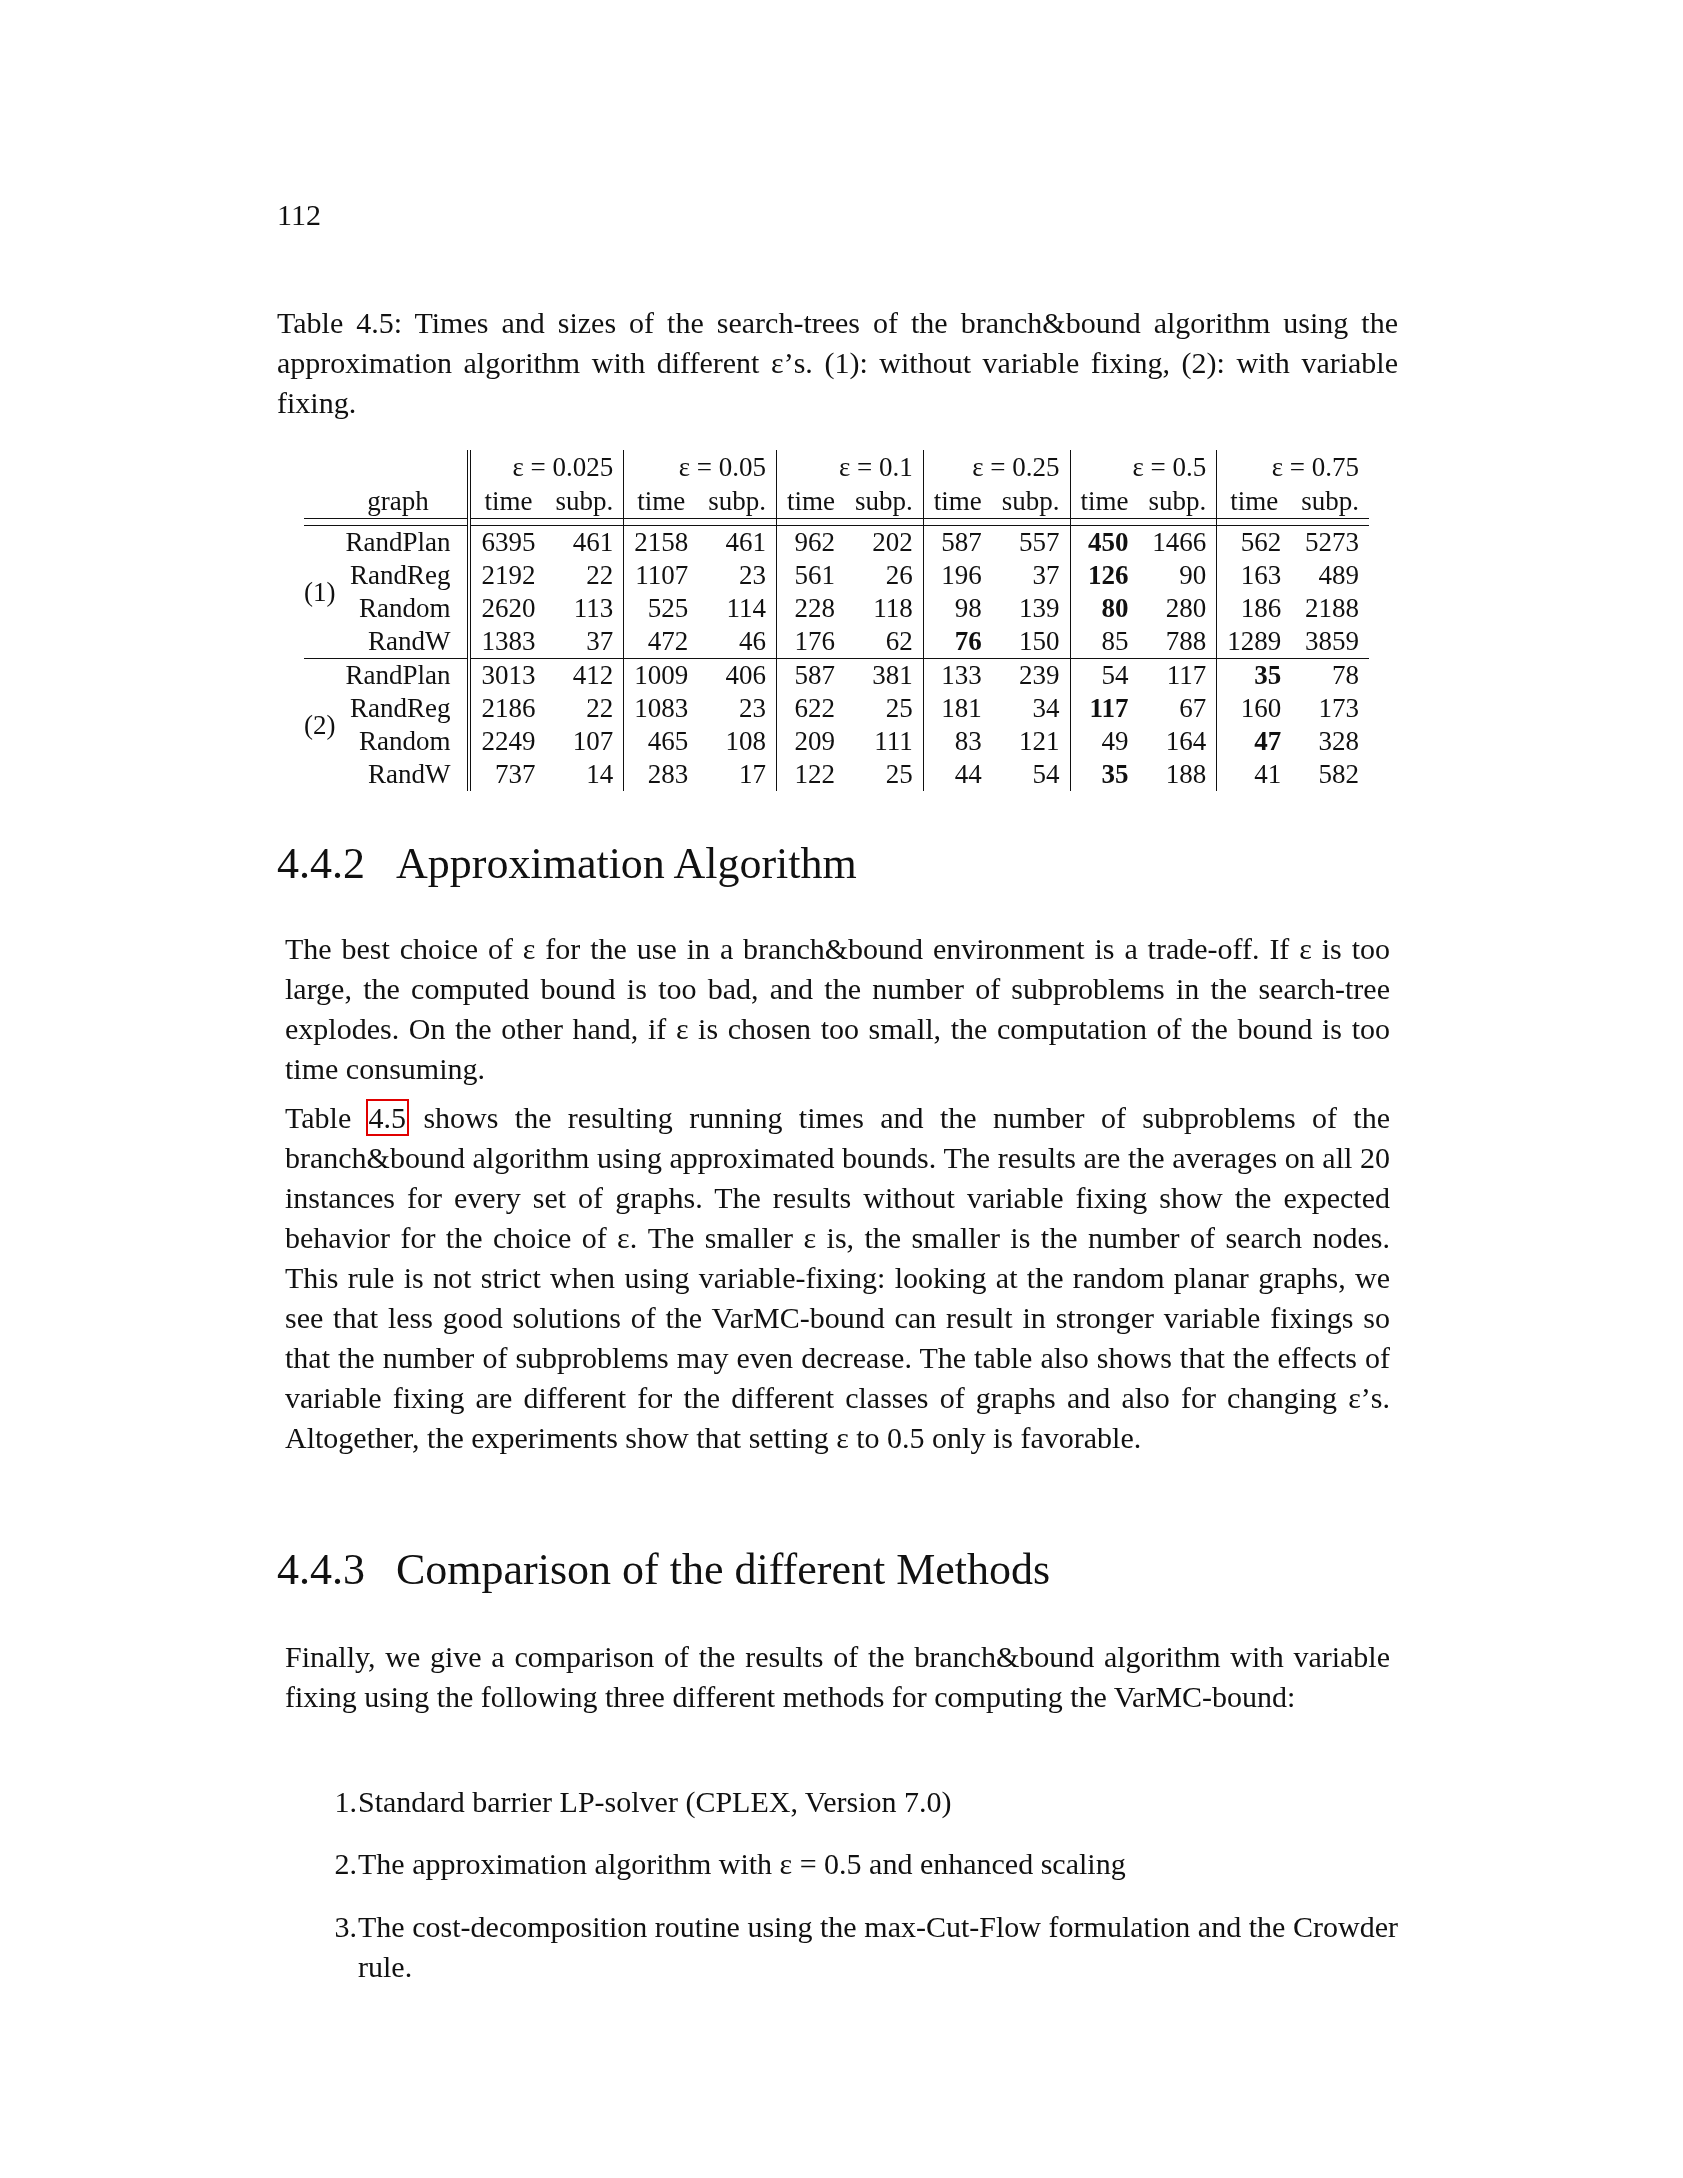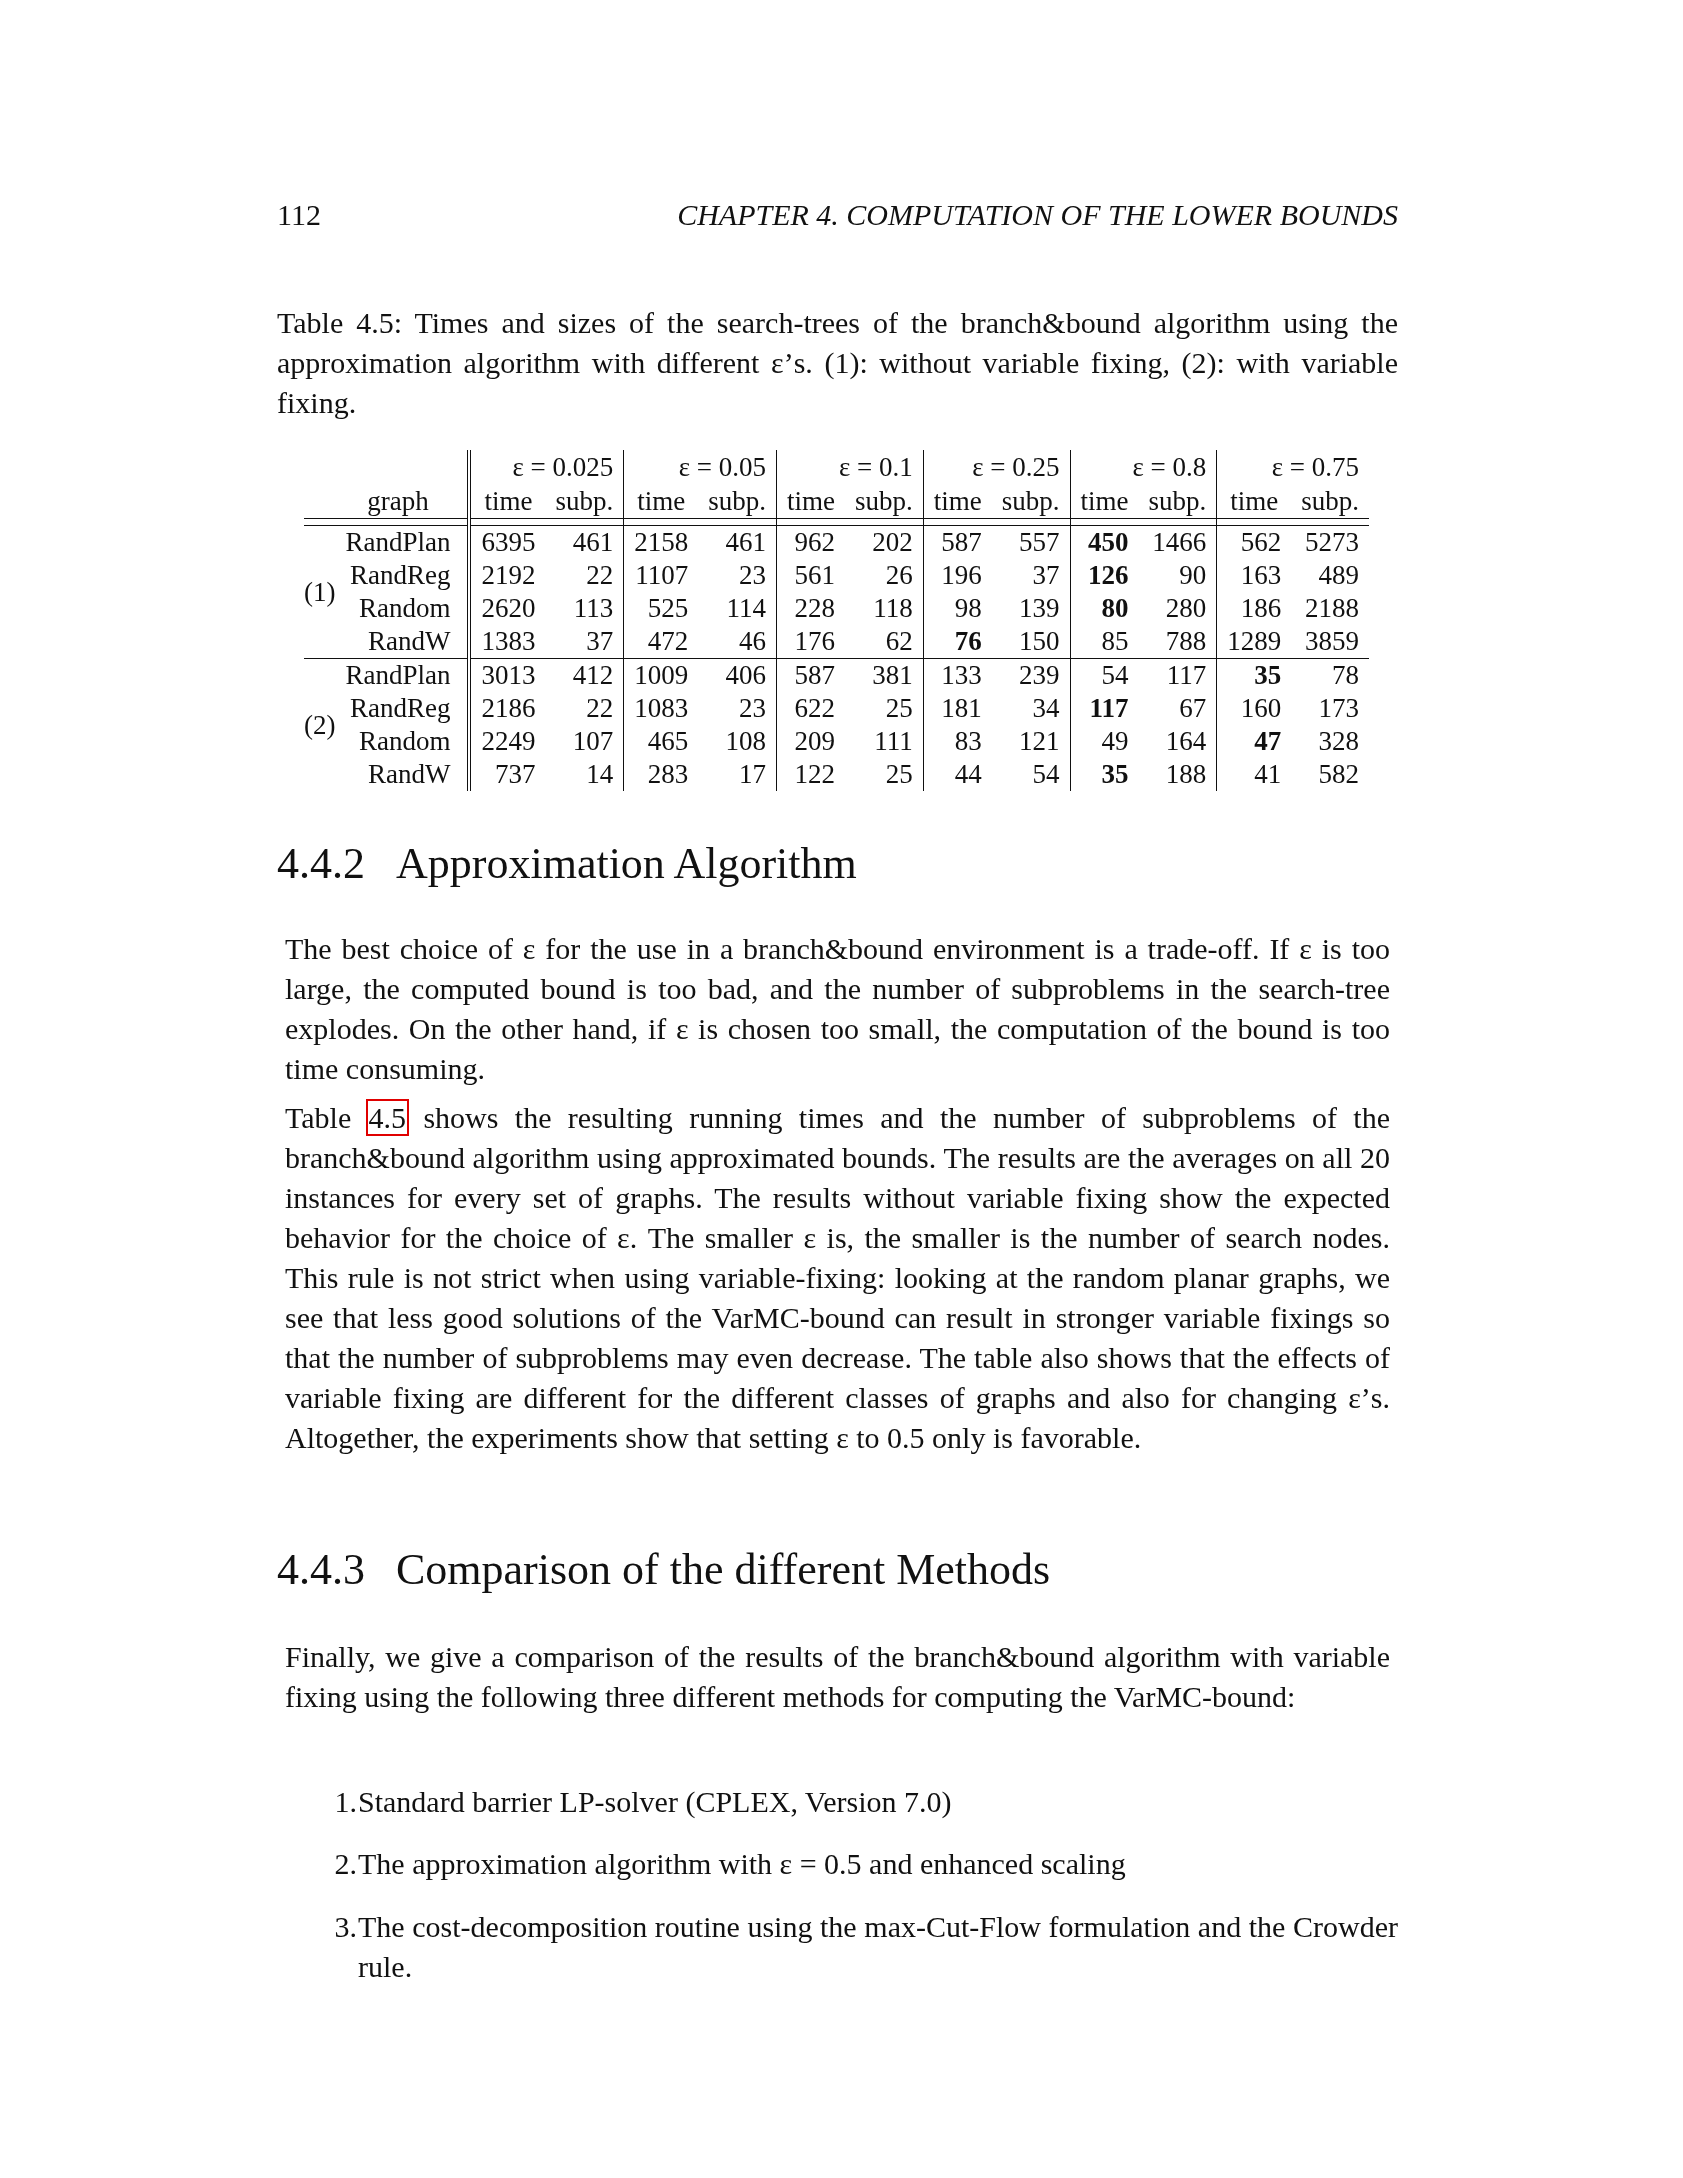--- a/index.html
+++ b/index.html
@@ -34,36 +34,35 @@
   .li .n { position:absolute; left:40px; width:40px; text-align:right; }
   .li .t { position:absolute; left:81px; width:1040px; text-align:justify; }
 </style>
 </head>
 <body>
 
 <div class="page">
 
   <div class="running-head">
     <span class="pno">112</span>
-    <span class="chap">CHAPTER 4.  COMPUTATION OF THE LOWER BOUNDS</span>
   </div>
 
   <div class="caption">Table 4.5: Times and sizes of the search-trees of the branch&amp;bound algorithm using the approximation algorithm with different ε’s. (1): without variable fixing, (2): with variable fixing.</div>
 
   <div class="table-wrap">
     <table class="res">
       <tbody id="tbody">
         <tr class="hdr1">
           <td></td>
           <td></td>
           <td colspan="2" class="dbl-left">ε = 0.025</td>
           <td colspan="2" class="vl">ε = 0.05</td>
           <td colspan="2" class="vl">ε = 0.1</td>
           <td colspan="2" class="vl">ε = 0.25</td>
-          <td colspan="2" class="vl">ε = 0.8</td>
+          <td colspan="2" class="vl">ε = 0.5</td>
           <td colspan="2" class="vl">ε = 0.75</td>
         </tr>
         <tr class="hdr2">
           <td></td>
           <td class="lbl">graph</td>
           <td class="dbl-left">time</td>
           <td>subp.</td>
           <td class="vl">time</td>
           <td>subp.</td>
           <td class="vl">time</td>

